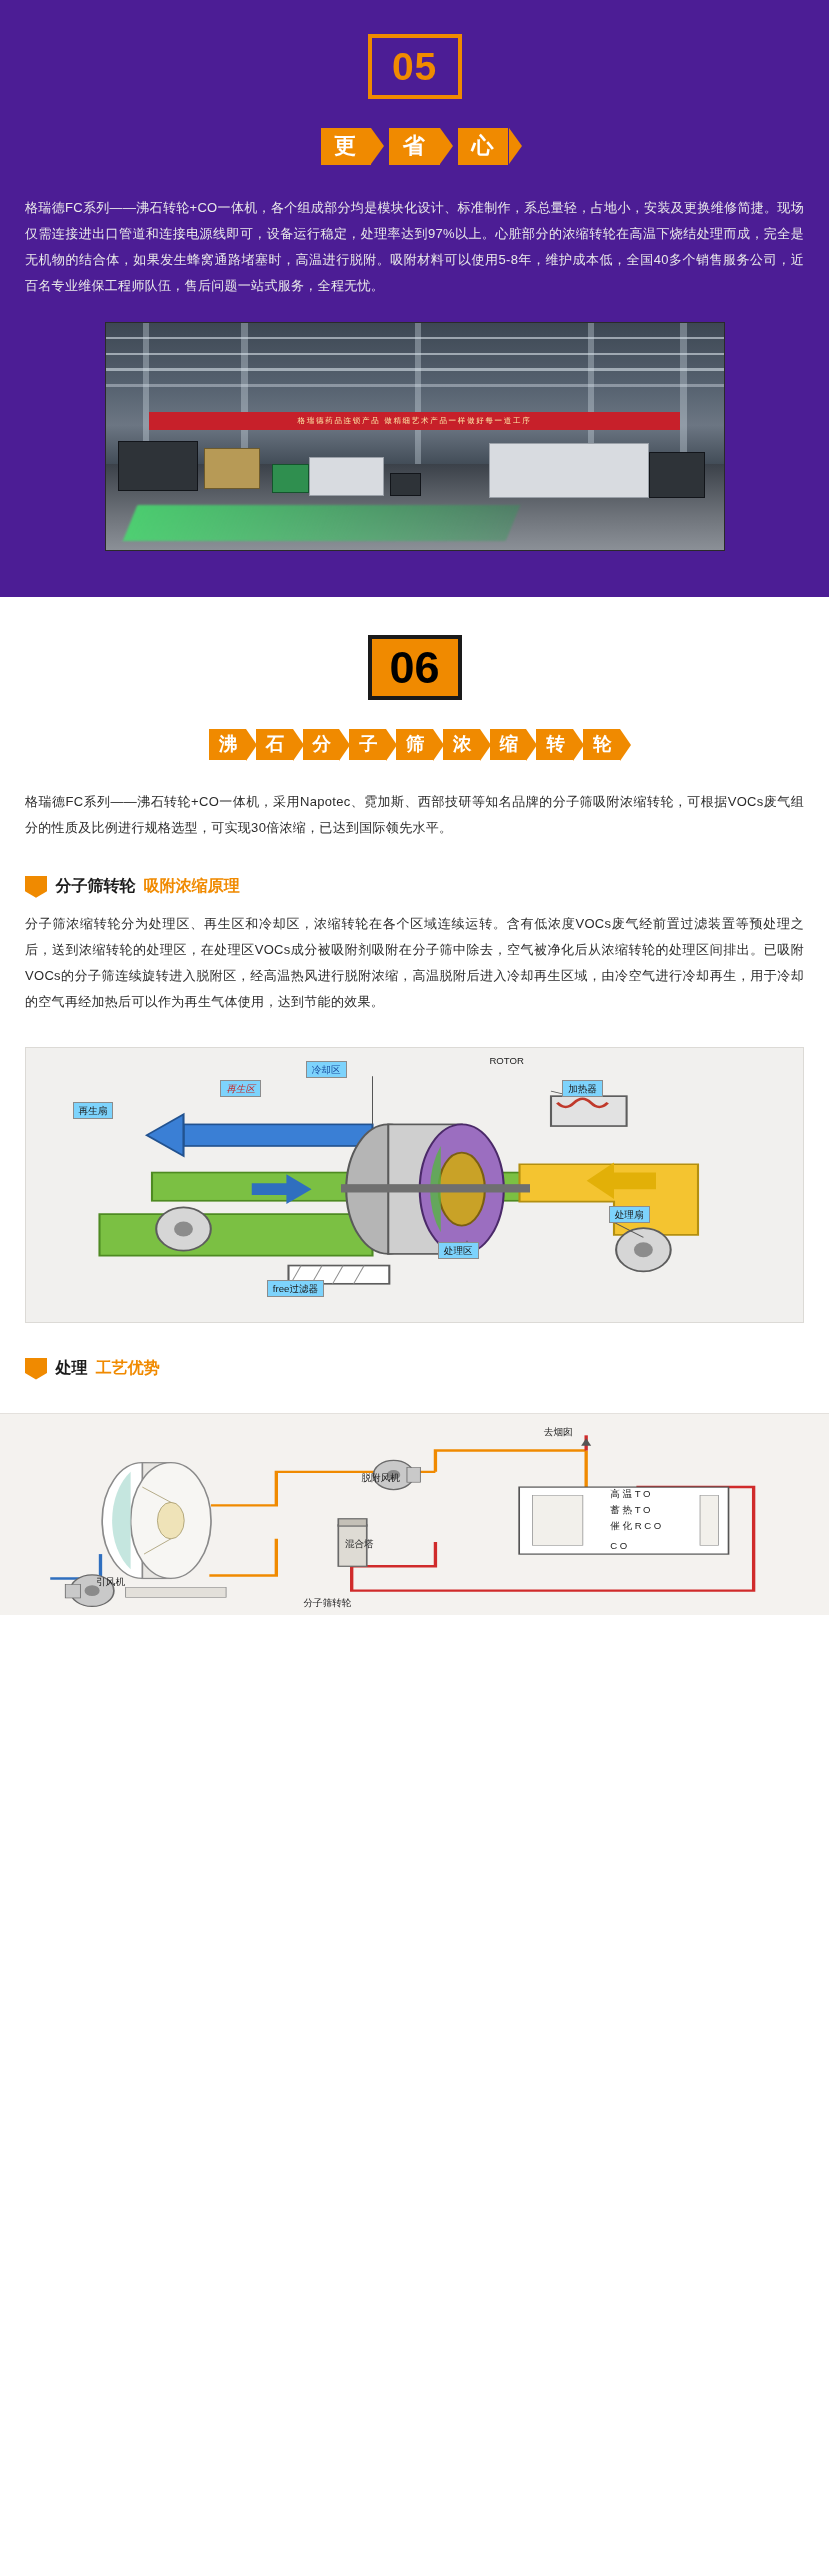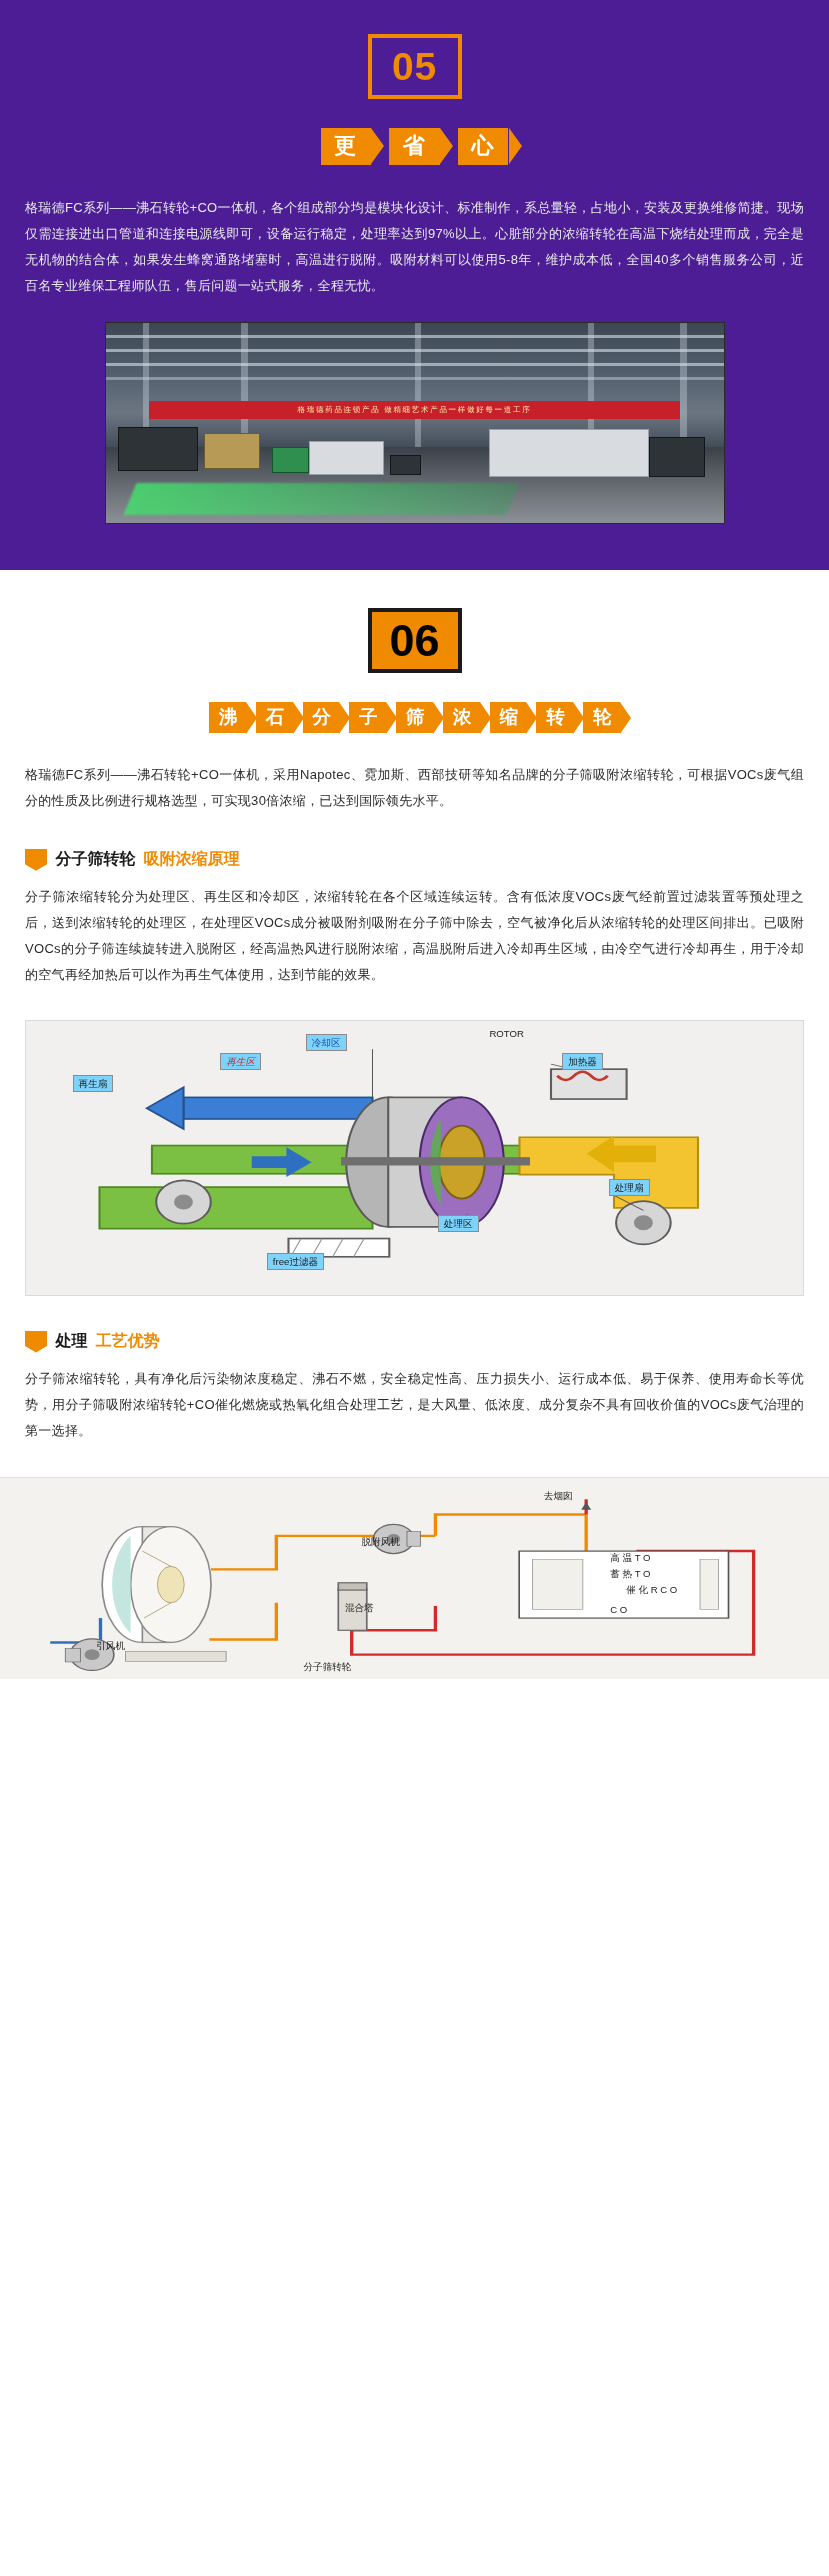--- a/index.html
+++ b/index.html
@@ -71,21 +71,21 @@
     text-align: justify;
     letter-spacing: 0.3px;
   }
 
   .photo-wrap {
     margin: 23.5px auto 0 auto;
     width: 620px;
   }
   .photo {
     width: 100%;
-    height: 202px;
+    height: 229px;
     position: relative;
     overflow: hidden;
     border: 0.8px solid #2a2a2a;
     background: linear-gradient(#3d4753 0%, #566270 28%, #6c7683 45%, #2f3a44 70%, #1c2228 100%);
   }
   
   .beam {
     position: absolute;
     background: rgba(230,238,245,0.55);
     height: 2.5px;
@@ -387,21 +387,20 @@
       <div class="dlabel" style="left:31%; top:85%;">free过滤器</div>
     </div>
   </div>
 
   <div class="sub-head">
     <span class="flag"></span>
     <span class="t1">处理</span>
     <span class="t2">工艺优势</span>
   </div>
 
-  <p class="body-text-dark">分子筛浓缩转轮，具有净化后污染物浓度稳定、沸石不燃，安全稳定性高、压力损失小、运行成本低、易于保养、使用寿命长等优势，用分子筛吸附浓缩转轮+CO催化燃烧或热氧化组合处理工艺，是大风量、低浓度、成分复杂不具有回收价值的VOCs废气治理的第一选择。</p>
 
   <div class="flow-wrap">
     <div class="diagram2">
       <svg width="100%" height="100%" viewBox="0 0 990 330" preserveAspectRatio="none">
         <rect x="0" y="0" width="990" height="330" fill="#f4f2ef"></rect>
 
         <ellipse cx="170" cy="175" rx="48" ry="95" fill="#ffffff" stroke="#8a8a8a" stroke-width="2"></ellipse>
         <rect x="170" y="80" width="34" height="190" fill="#e9e7e3" stroke="#8a8a8a" stroke-width="2"></rect>
         <ellipse cx="204" cy="175" rx="48" ry="95" fill="#f7f6f3" stroke="#8a8a8a" stroke-width="2"></ellipse>
         <path d="M156 95 a48 95 0 0 0 0 160 z" fill="#bfe3dc" opacity="0.9"></path>
@@ -439,21 +438,21 @@
         <rect x="150" y="285" width="120" height="16" fill="#e3e0da" stroke="#8a8a8a"></rect>
 
         <polygon points="700,40 694,52 706,52" fill="#555"></polygon>
       </svg>
 
       <div class="dlabel plain" style="left:65%; top:5%;">去烟囱</div>
       <div class="dlabel plain" style="left:43%; top:28%;">脱附风机</div>
       <div class="dlabel plain" style="left:41%; top:61%;">混合塔</div>
       <div class="dlabel plain" style="left:73%; top:36%;">高 温 T O</div>
       <div class="dlabel plain" style="left:73%; top:44%;">蓄 热 T O</div>
-      <div class="dlabel plain" style="left:73%; top:52%;margin-left:16px;">催 化 R C O</div>
+      <div class="dlabel plain" style="left:73%; top:52%;">催 化 R C O</div>
       <div class="dlabel plain" style="left:73%; top:62%;">C O</div>
       <div class="dlabel plain" style="left:11%; top:80%;">引风机</div>
       <div class="dlabel plain" style="left:36%; top:90%;">分子筛转轮</div>
     </div>
   </div>
 
 </section>
 
 
 </body></html>

